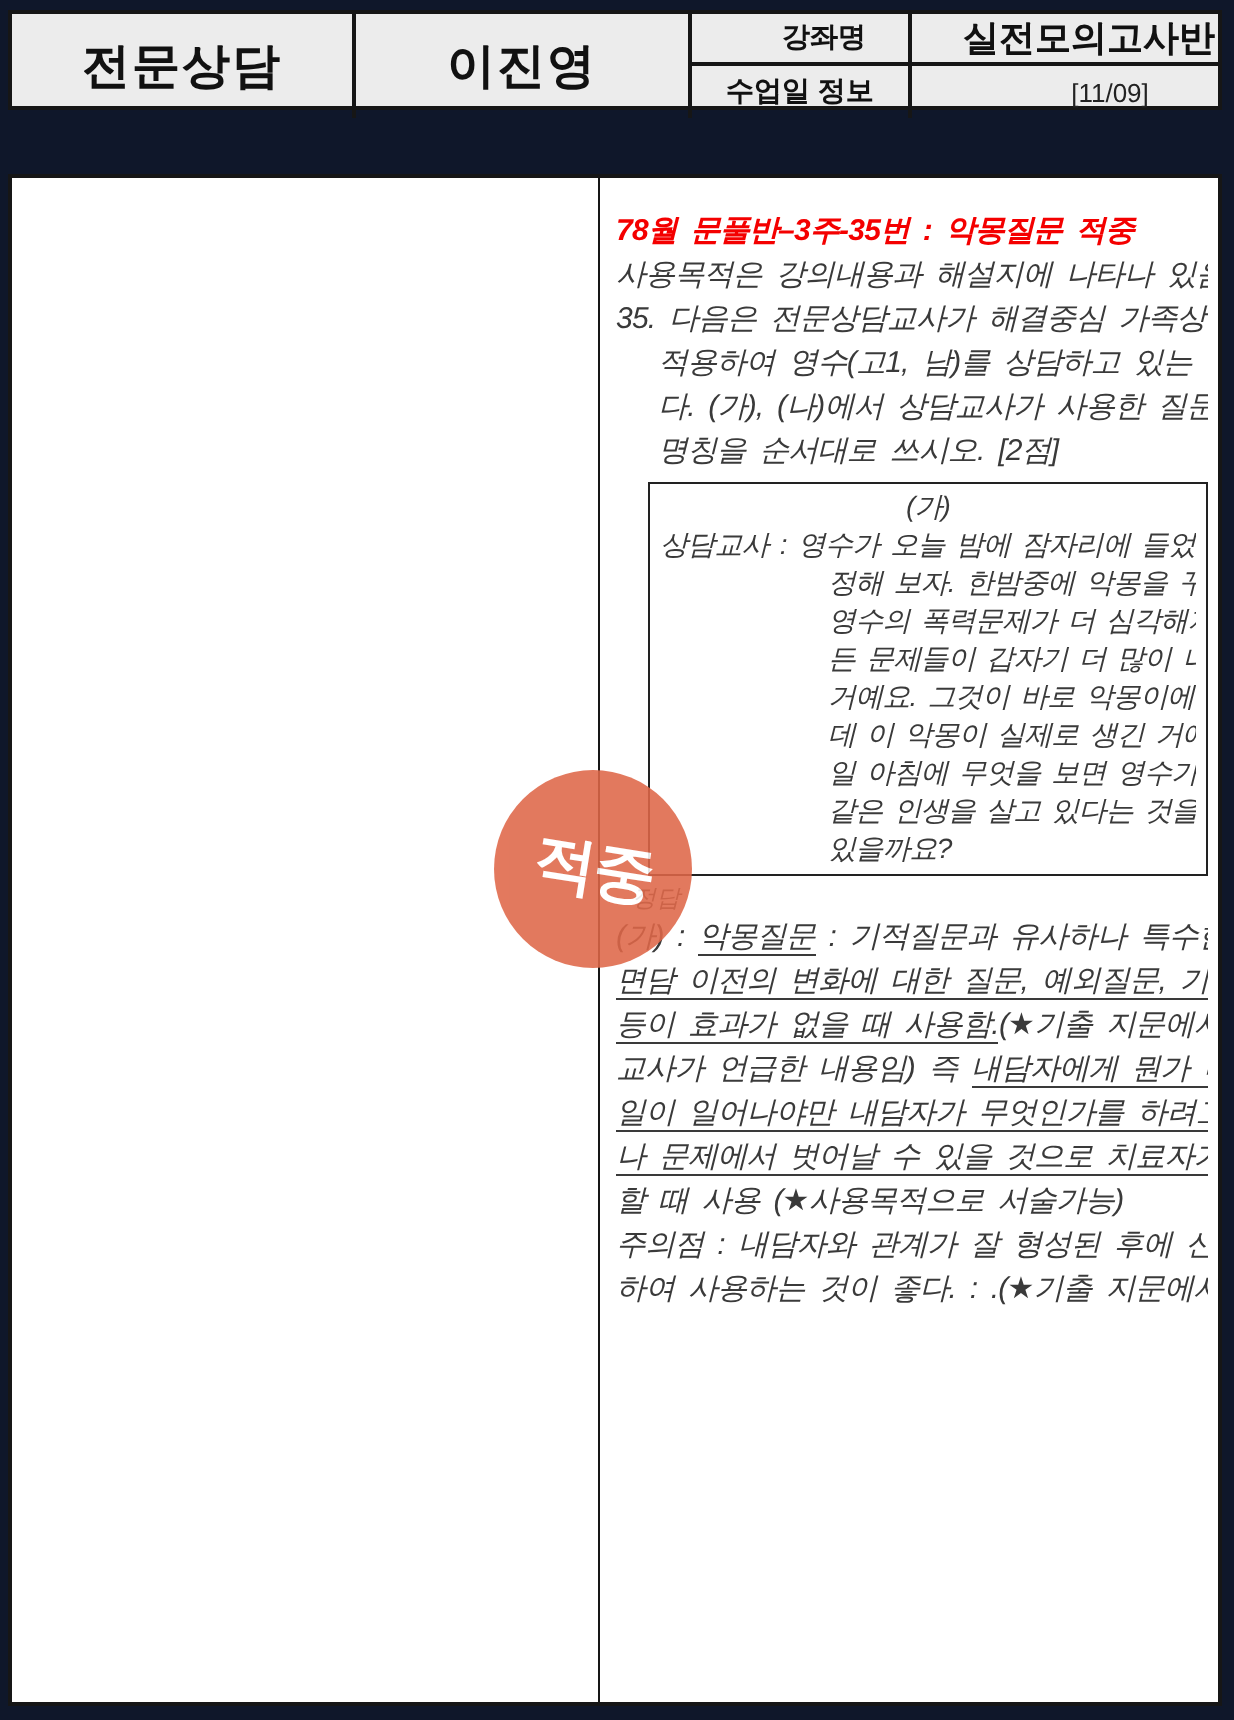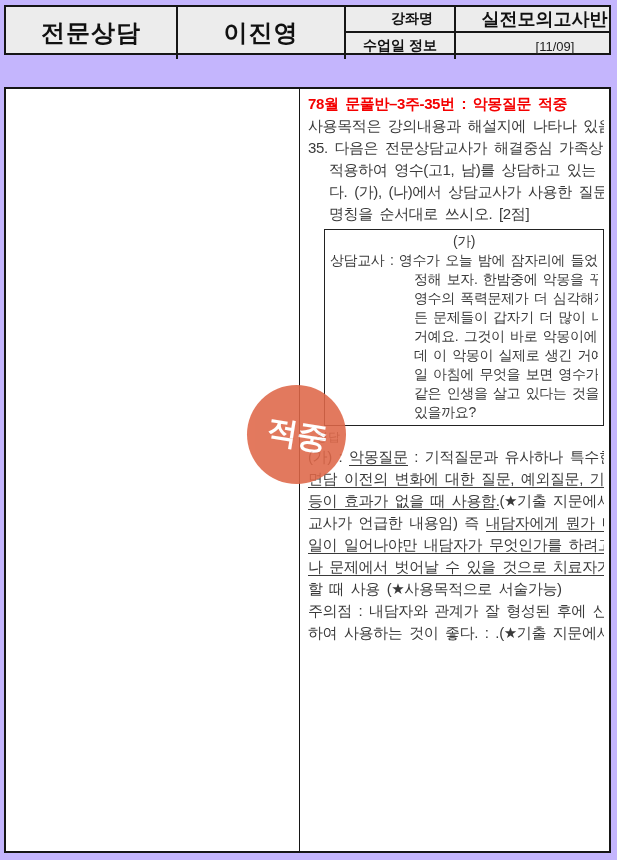--- a/index.html
+++ b/index.html
@@ -1,17 +1,17 @@
 <!DOCTYPE html>
 <html><head>
 <meta charset="utf-8">
 <style>
   html,body{margin:0;padding:0;background:#ffffff;}
   .page{
-    position:relative;width:617px;height:860px;background:#c4b5fd;overflow:hidden;
+    position:relative;width:617px;height:860px;background:#0f172a;overflow:hidden;
     font-family:"Liberation Sans","DejaVu Sans",sans-serif;color:#3a3a3a;
   }
   
   .header-table{
     position:absolute;left:4px;top:5px;width:607px;height:50px;
     display:grid;grid-template-columns:170px 168px 110px 1fr;
     border:2px solid #161616;background:#ececec;box-sizing:border-box;
   }
   .ht-cell{display:flex;align-items:center;justify-content:center;box-sizing:border-box;}
   .ht-big{font-size:24px;font-weight:bold;color:#111;letter-spacing:1px;}
@@ -20,21 +20,21 @@
   .ht-sub.top{border-bottom:2px solid #161616;padding-left:24px;}
   .ht-label{font-size:14px;font-weight:bold;color:#111;}
   .ht-value{font-size:18px;font-weight:bold;color:#111;}
   .ht-value.plain{font-weight:normal;font-size:13px;color:#222;margin-left:45px;}
   
   .main-box{
     position:absolute;left:4px;top:87px;width:607px;height:766px;
     border:2px solid #161616;box-sizing:border-box;display:flex;background:#fff;
   }
   .left-col{width:294px;border-right:1.5px solid #161616;box-sizing:border-box;}
-  .right-col{flex:1;padding:4px 5px 0 8px;box-sizing:border-box;overflow:hidden;}
+  .right-col{flex:1;padding:16px 5px 0 8px;box-sizing:border-box;overflow:hidden;font-style:italic;}
   
   .line{font-size:15px;line-height:22px;white-space:nowrap;overflow:hidden;
         word-spacing:3px;letter-spacing:-0.4px;color:#3a3a3a;}
   .red-title{color:#f40000;font-weight:bold;}
   .indent1{padding-left:21px;}
   .indent2{padding-left:16px;}
   .u{border-bottom:1px solid #3a3a3a;padding-bottom:0px;text-align:right;}
   
   .q-box{border:1.5px solid #222;margin:4px 0 3px 16px;padding:2px 5px 3px 5px;box-sizing:border-box;}
   .q-box .line{font-size:14px;line-height:19px;word-spacing:2px;}

